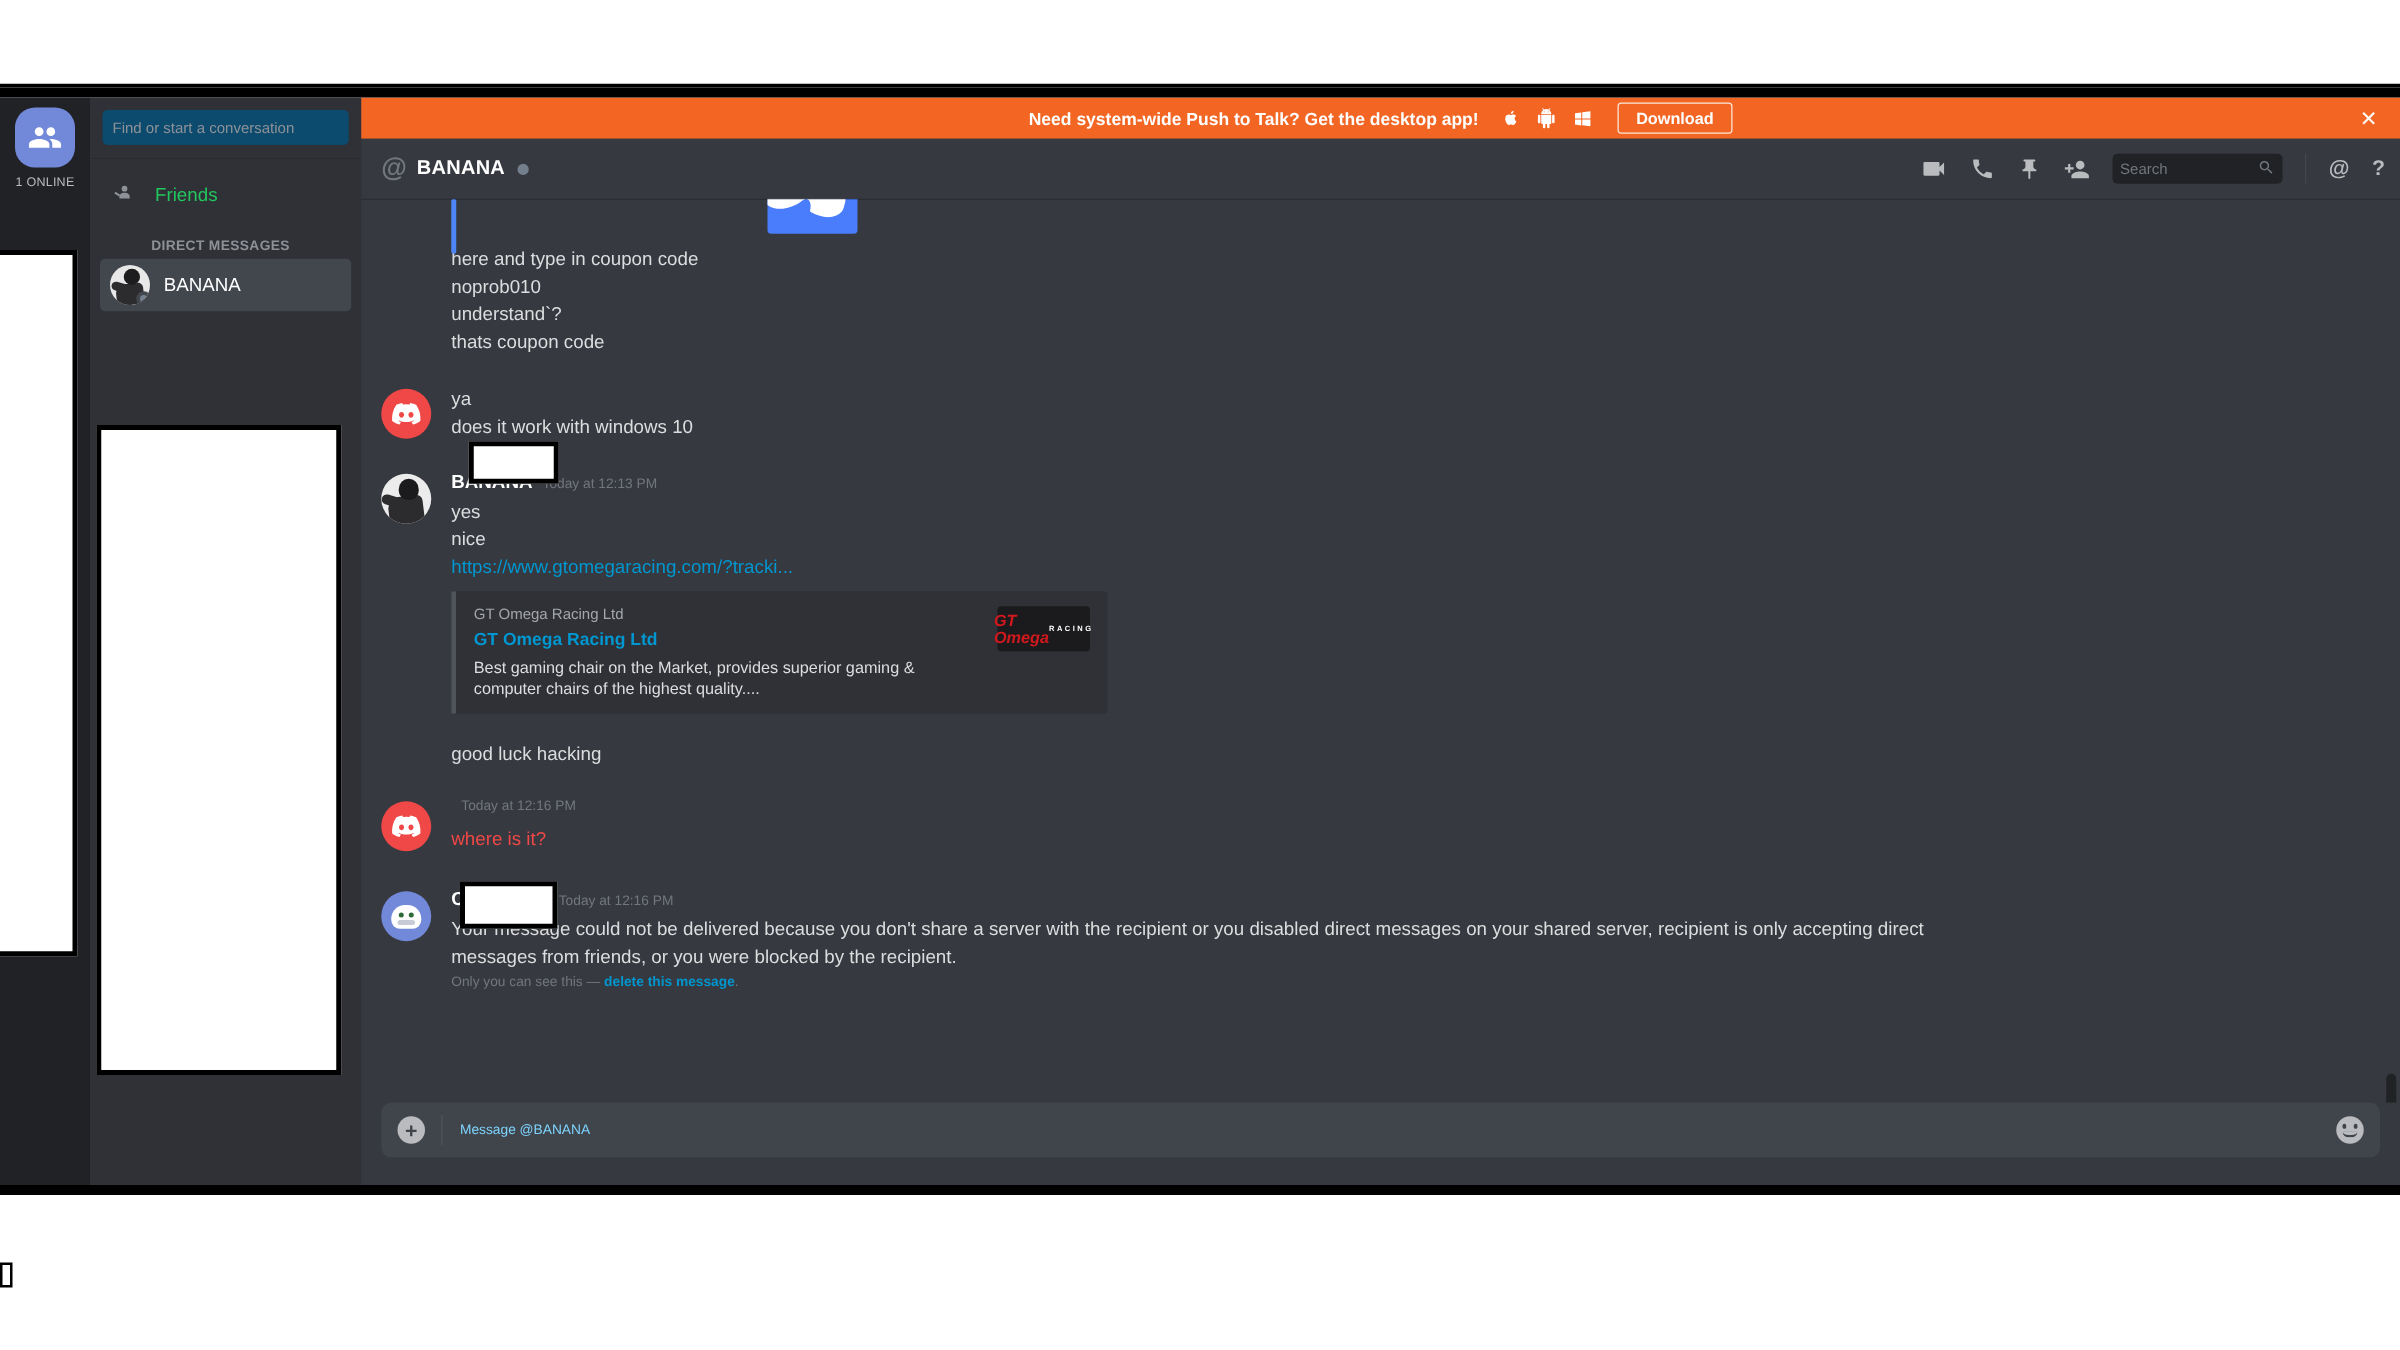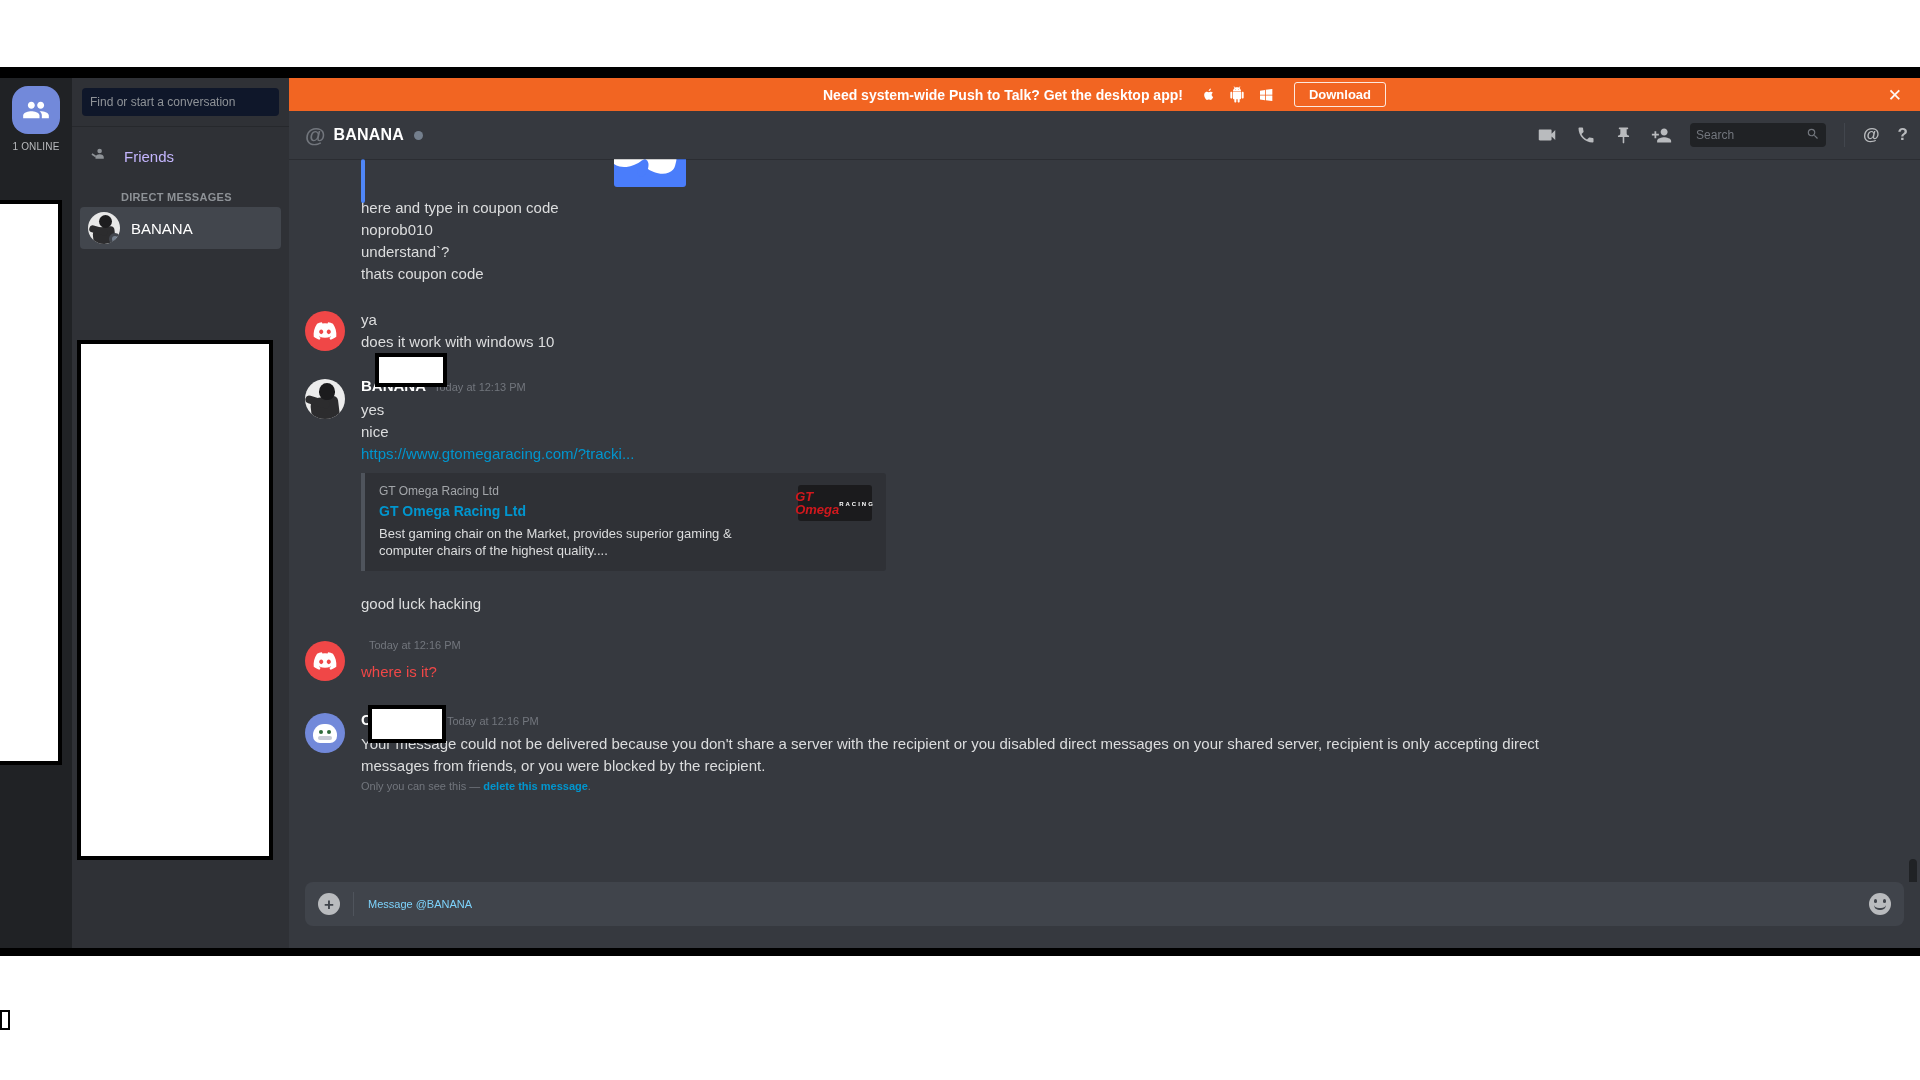--- a/index.html
+++ b/index.html
@@ -43,29 +43,29 @@
   
   .dm-sidebar {
     position:absolute; left:72px; top:0; width:217px; height:870px;
     background:#2f3136;
   }
   .dm-search-wrap {
     height:48px; padding:8px 10px; display:flex; align-items:center;
     box-shadow: 0 1px 0 rgba(0,0,0,.18);
   }
   .dm-search {
-    width:100%; height:28px; background:#0f172a; border-radius:4px;
+    width:100%; height:28px; background:#0c4a6e; border-radius:4px;
     display:flex; align-items:center; padding:0 8px;
     font-size:12px; color:#8e9297;
   }
   .dm-scroll { padding-top:8px; }
   .dm-friends {
     display:flex; align-items:center; gap:12px;
     height:42px; margin:1px 8px; padding:0 10px; border-radius:4px;
-    color:#c4b5fd; font-size:15px;
+    color:#22c55e; font-size:15px;
   }
   .dm-friends svg { width:22px; height:22px; fill:#8e9297; flex:none; }
   .dm-section-title {
     margin:14px 0 4px 18px; font-size:11px; font-weight:bold;
     letter-spacing:.3px; color:#8e9297;padding-left:31px;
   }
   .dm-item {
     display:flex; align-items:center; gap:11px;
     height:42px; margin:1px 8px; padding:0 8px; border-radius:4px;
     color:#dcddde; font-size:15px;

